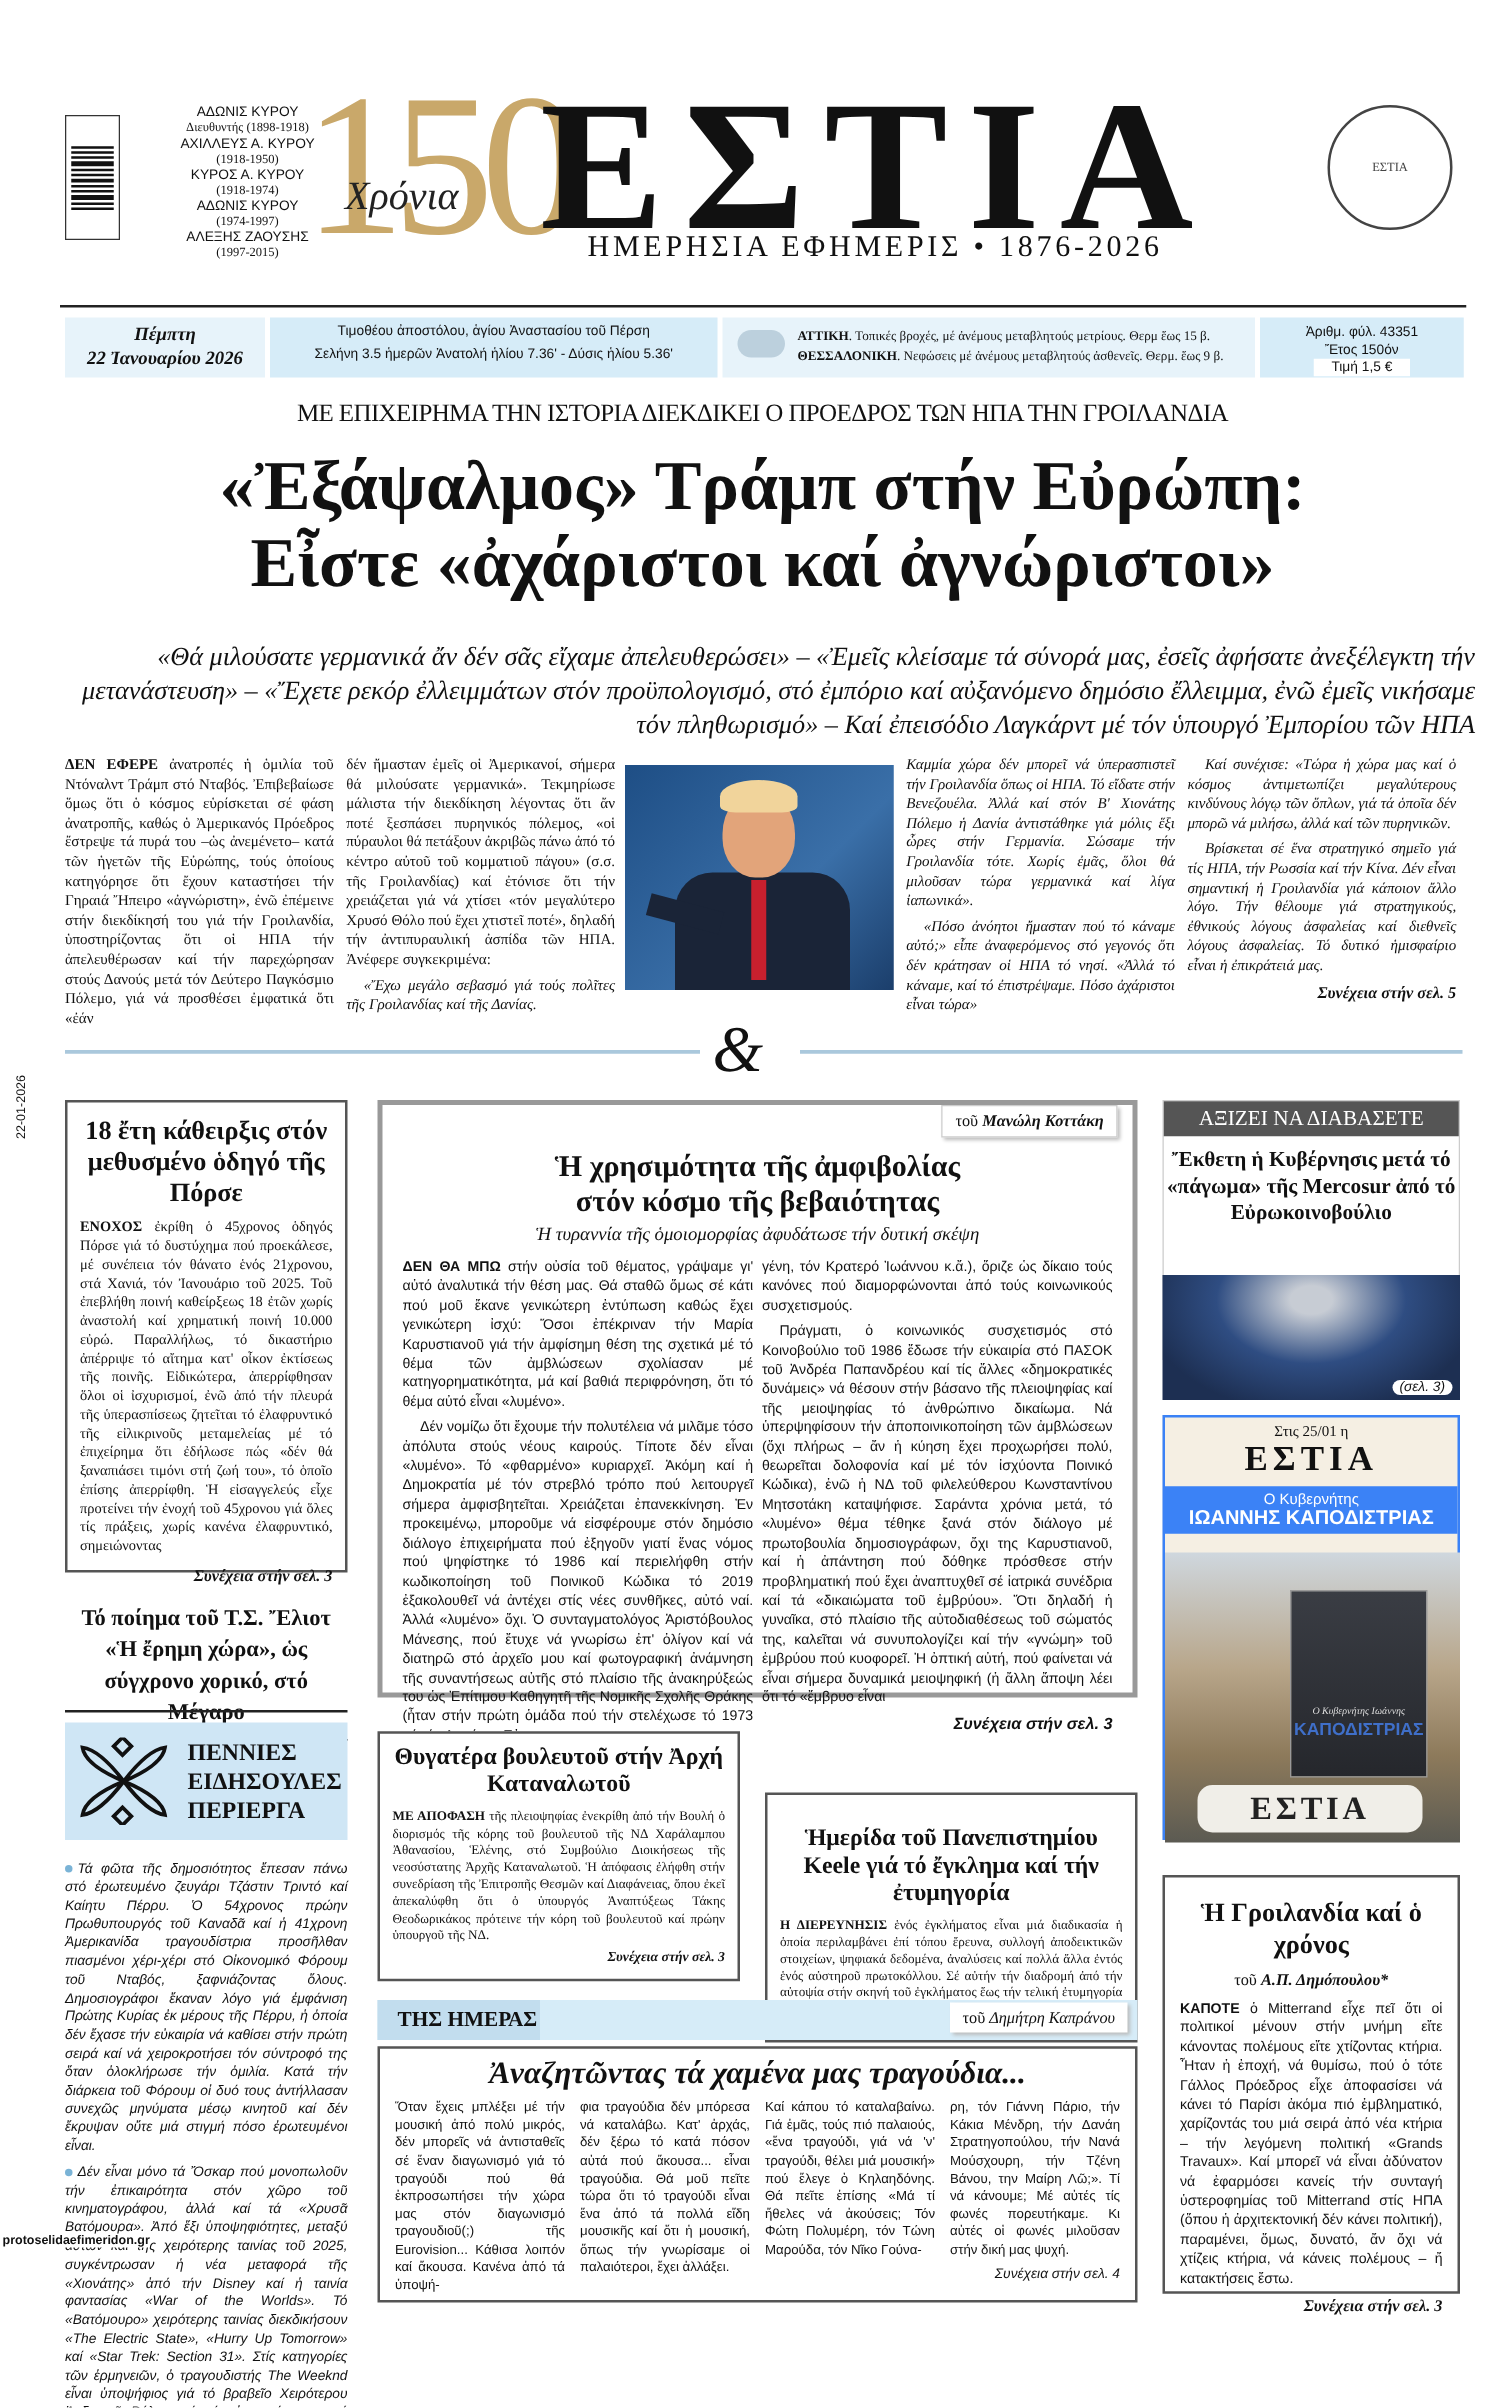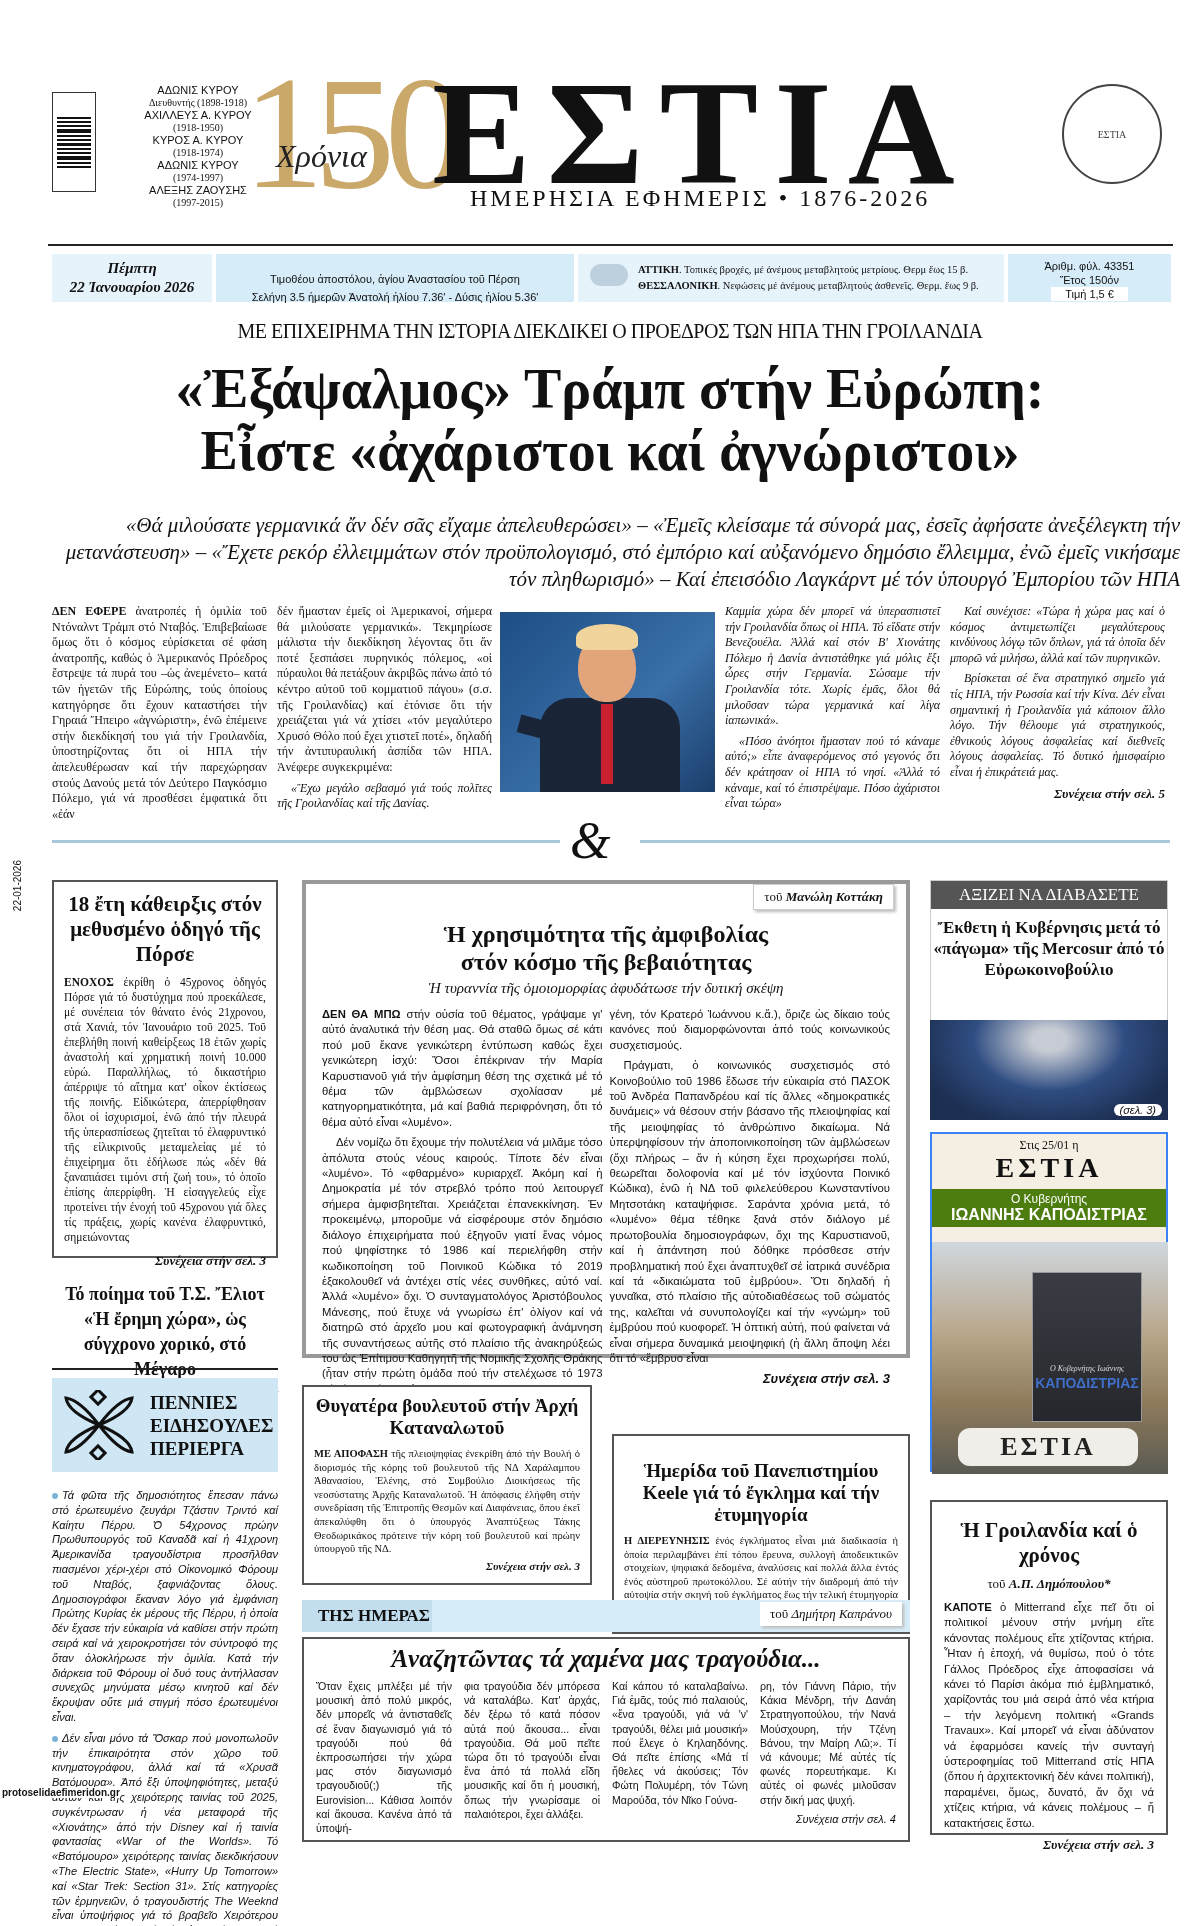--- a/index.html
+++ b/index.html
@@ -15,21 +15,21 @@
 #directors .yrs{font-size:10px}
 #num150{left:243px;top:52px;font-size:162px;line-height:162px;color:#c9a86a;font-family:"Liberation Serif",serif;letter-spacing:-10px}
 #xronia{left:276px;top:138px;font-size:32px;font-style:italic;color:#222;font-family:"Liberation Serif",serif}
 #estia{left:432px;top:58px;font-size:148px;line-height:150px;font-weight:bold;letter-spacing:16px;font-family:"Liberation Serif",serif}
 #subtitle{left:470px;top:185px;font-size:24px;letter-spacing:3px}
 #seal{left:1062px;top:84px;width:100px;height:100px;border-radius:50%;border:2px solid #444;display:flex;align-items:center;justify-content:center;font-size:10px;color:#444}
 #rule-top{left:48px;top:244px;width:1125px;height:2px;background:#222}
 
 .info{top:254px;height:48px;background:#d6ecf8}
 #info-date{left:52px;width:160px;text-align:center;font-style:italic;font-weight:bold;font-size:15px;line-height:19px;padding-top:5px;background:#e7f3fa}
-#info-saints{left:216px;width:358px;text-align:center;font-size:11px;line-height:18px;padding-top:16px}
+#info-saints{left:216px;width:358px;text-align:center;font-size:11px;line-height:18px;padding-top:2px}
 #info-weather{left:578px;width:426px;font-size:10.5px;line-height:16px;padding:8px 0 0 60px;background:#e7f3fa}
 #cloud{position:absolute;left:12px;top:10px;width:38px;height:22px;background:#bcd0dd;border-radius:14px}
 #info-issue{left:1008px;width:163px;text-align:center;font-size:11px;line-height:14px;padding-top:5px}
 #price{background:#fff;display:inline-block;padding:0 14px}
 
 #kicker{left:40px;top:320px;width:1140px;text-align:center;font-size:20px;letter-spacing:-0.5px}
 #headline{left:40px;top:358px;width:1140px;text-align:center;font-size:56px;font-weight:bold;line-height:62px}
 #deck{left:40px;top:512px;width:1140px;text-align:right;font-size:21px;font-style:italic;line-height:27px}
 
 .col{font-size:12px;line-height:15.6px}
@@ -78,21 +78,21 @@
 .sansbody .first{text-indent:0}
 
 #worth{left:930px;top:880px;width:238px;height:208px;background:#fff;border:1px solid #ccc}
 #worth-h{height:28px;background:#555;color:#fff;text-align:center;font-size:17px;line-height:28px}
 #worth h3{text-align:center;font-size:17px;line-height:21px;margin-top:8px;font-weight:bold}
 #parliament{left:930px;top:1020px;width:238px;height:100px;background:radial-gradient(ellipse at 50% 20%,#c7ccd4 10%,#2f4d82 45%,#1d2f52 80%)}
 #page3-tag{position:absolute;right:6px;bottom:4px;background:#fff;border-radius:8px;padding:0 6px;font-size:11px;font-style:italic;font-family:"Liberation Sans",sans-serif}
 #ad{left:930px;top:1132px;width:238;width:238px;height:340px;background:#f5efe3;border:2px solid #3b82f6}
 #ad .top{text-align:center;font-size:12px;padding-top:4px}
 #ad .logo{text-align:center;font-size:28px;font-weight:bold;letter-spacing:4px;line-height:30px}
-#ad .banner{background:#4d7c0f;color:#fff;text-align:center;font-family:"Liberation Sans",sans-serif;padding:3px 0;margin-top:6px}
+#ad .banner{background:#3b82f6;color:#fff;text-align:center;font-family:"Liberation Sans",sans-serif;padding:3px 0;margin-top:6px}
 #ad .banner .l1{font-size:12px}
 #ad .banner .l2{font-size:16px;font-weight:bold}
 #ad .scene{position:absolute;left:0;top:108px;width:236px;height:232px;background:linear-gradient(180deg,#cfd7de 0%,#b8a68a 40%,#8d7a5b 70%,#5b5a52 100%)}
 #ad .book{position:absolute;left:100px;top:30px;width:110px;height:150px;background:linear-gradient(180deg,#3a3d44,#25272c);border:1px solid #999}
 #ad .book .t{position:absolute;bottom:30px;width:100%;text-align:center;color:#3f6fc9;font-family:"Liberation Sans",sans-serif;font-size:14px;font-weight:bold}
 #ad .book .s{position:absolute;bottom:48px;width:100%;text-align:center;color:#ddd;font-size:8px;font-style:italic}
 #ad .paper{position:absolute;left:26px;top:186px;width:180px;height:38px;background:#f0eee8;border-radius:12px;text-align:center;font-size:26px;font-weight:bold;letter-spacing:3px;line-height:38px;color:#222}
 #box-greenland{left:930px;top:1500px;width:238px;height:335px;padding:10px 12px}
 #box-greenland h2{font-size:21px;line-height:25px;margin-top:6px}
 #box-greenland .by{text-align:center;font-size:13px;margin:8px 0}

